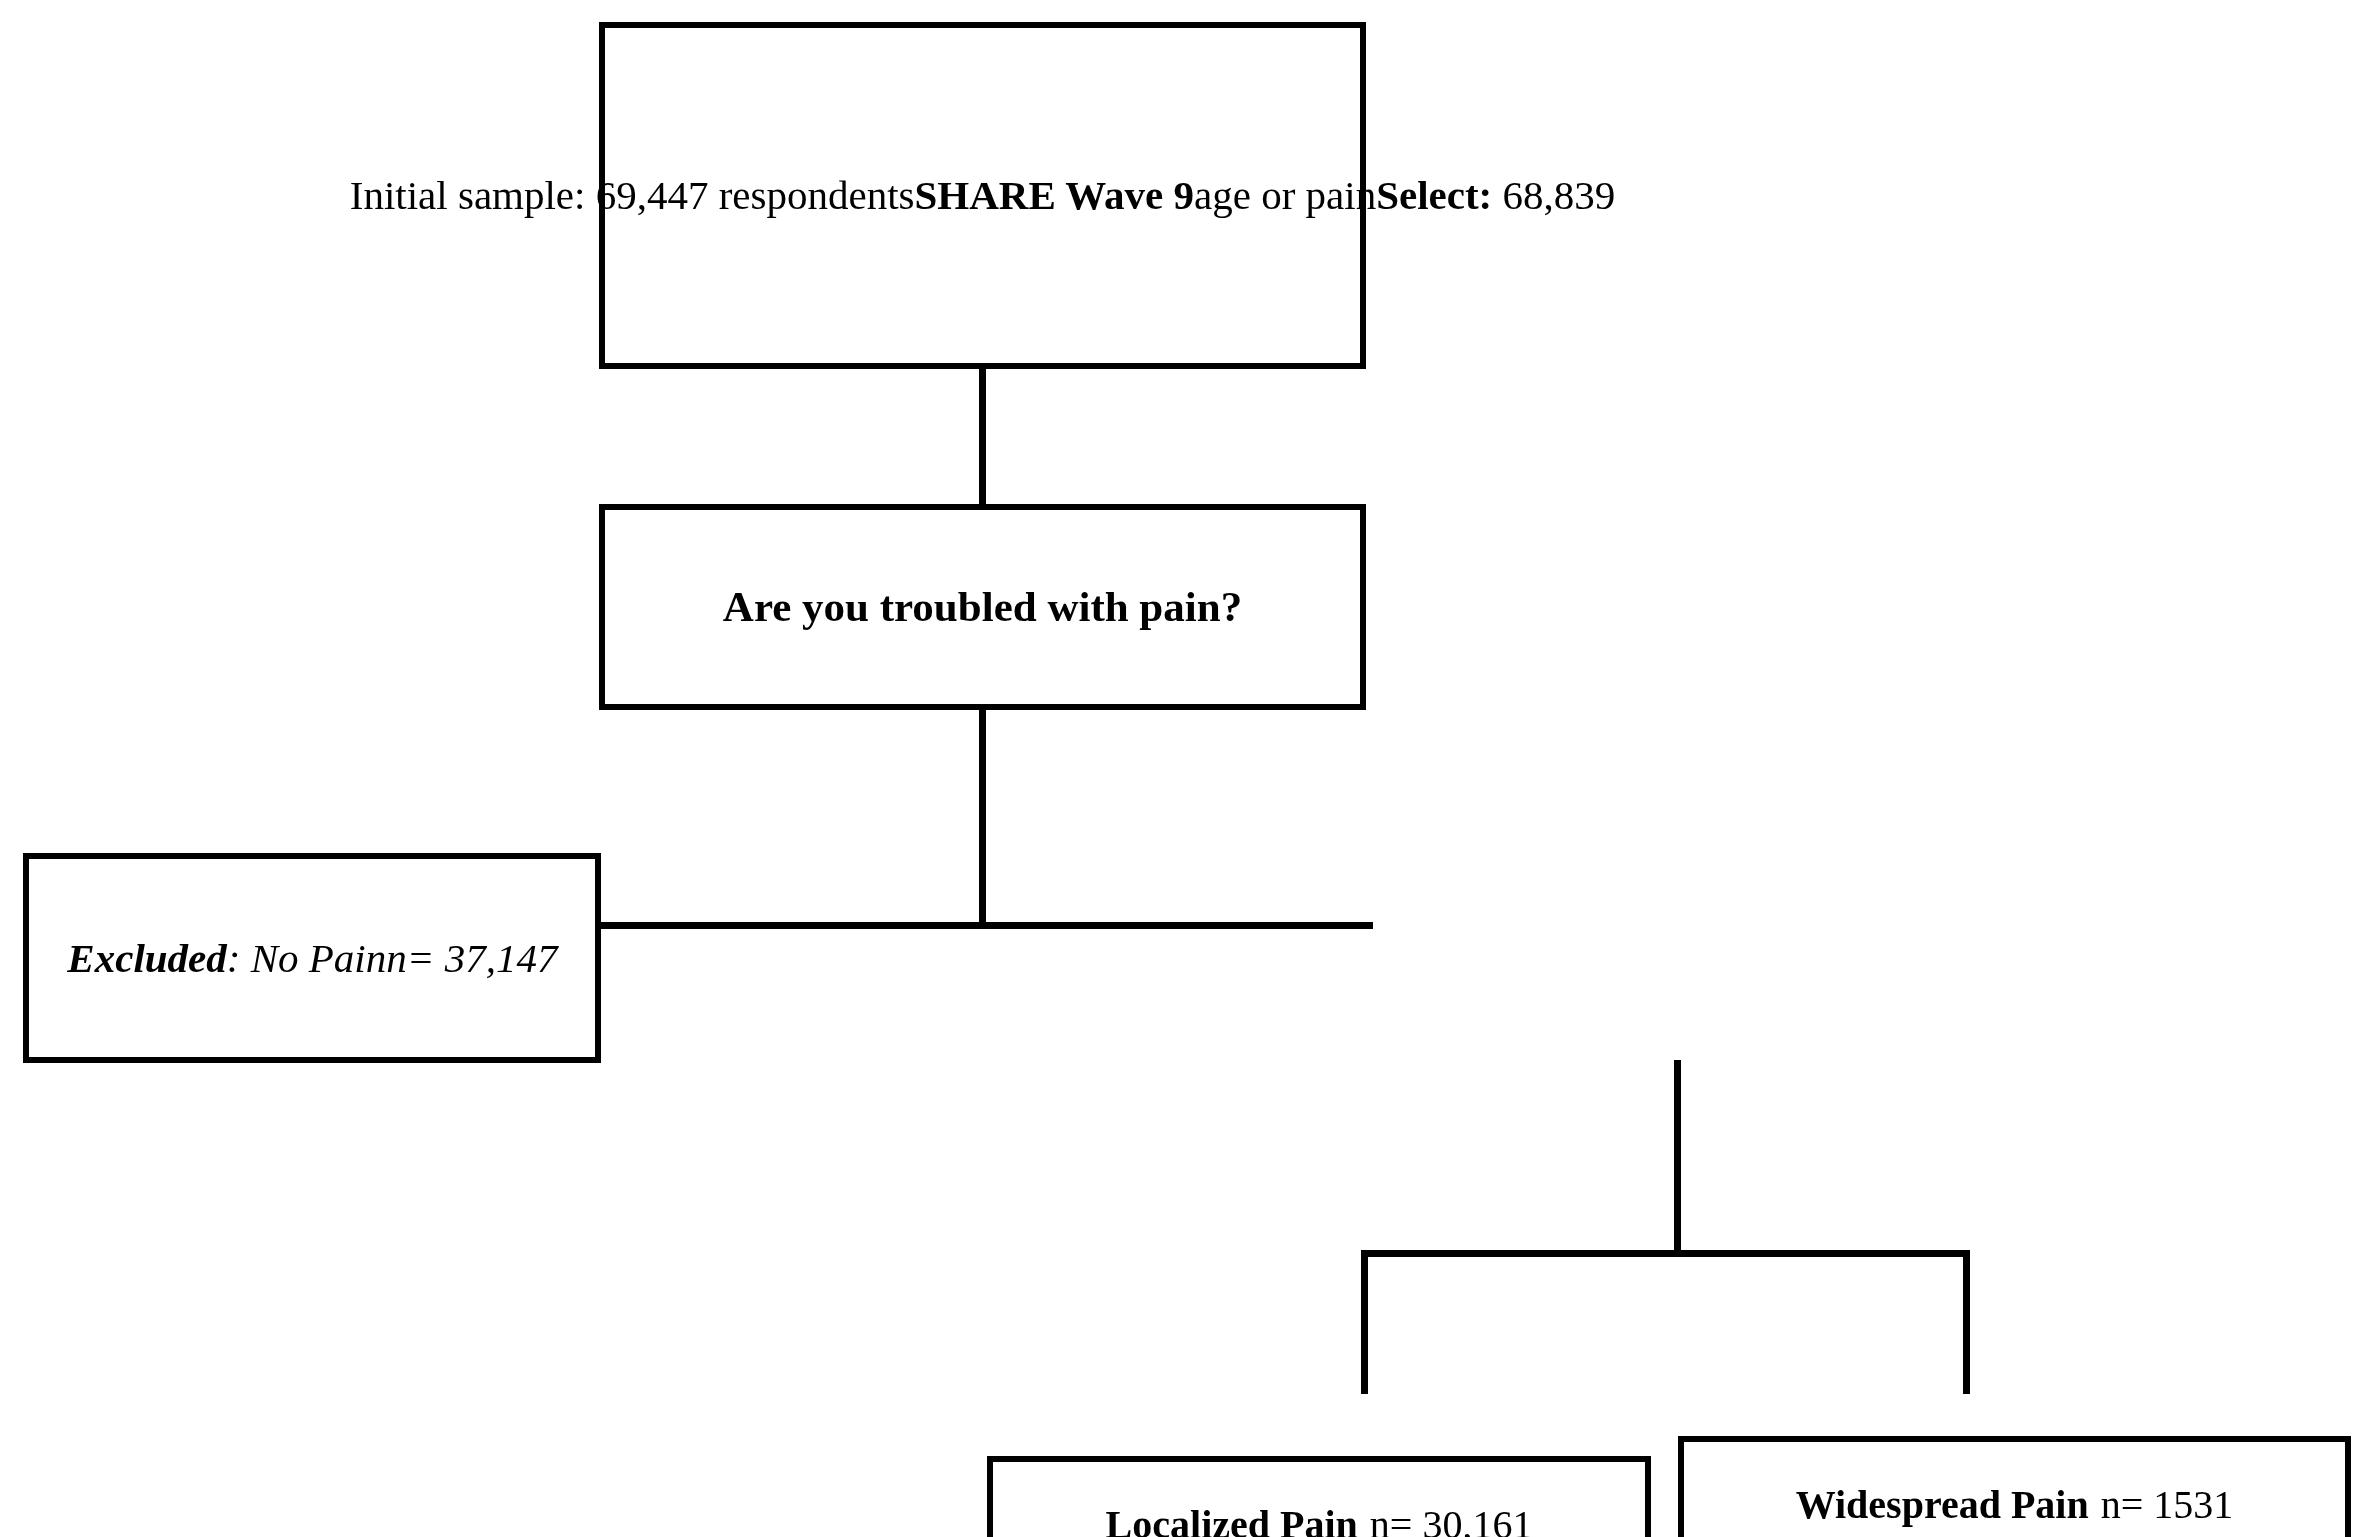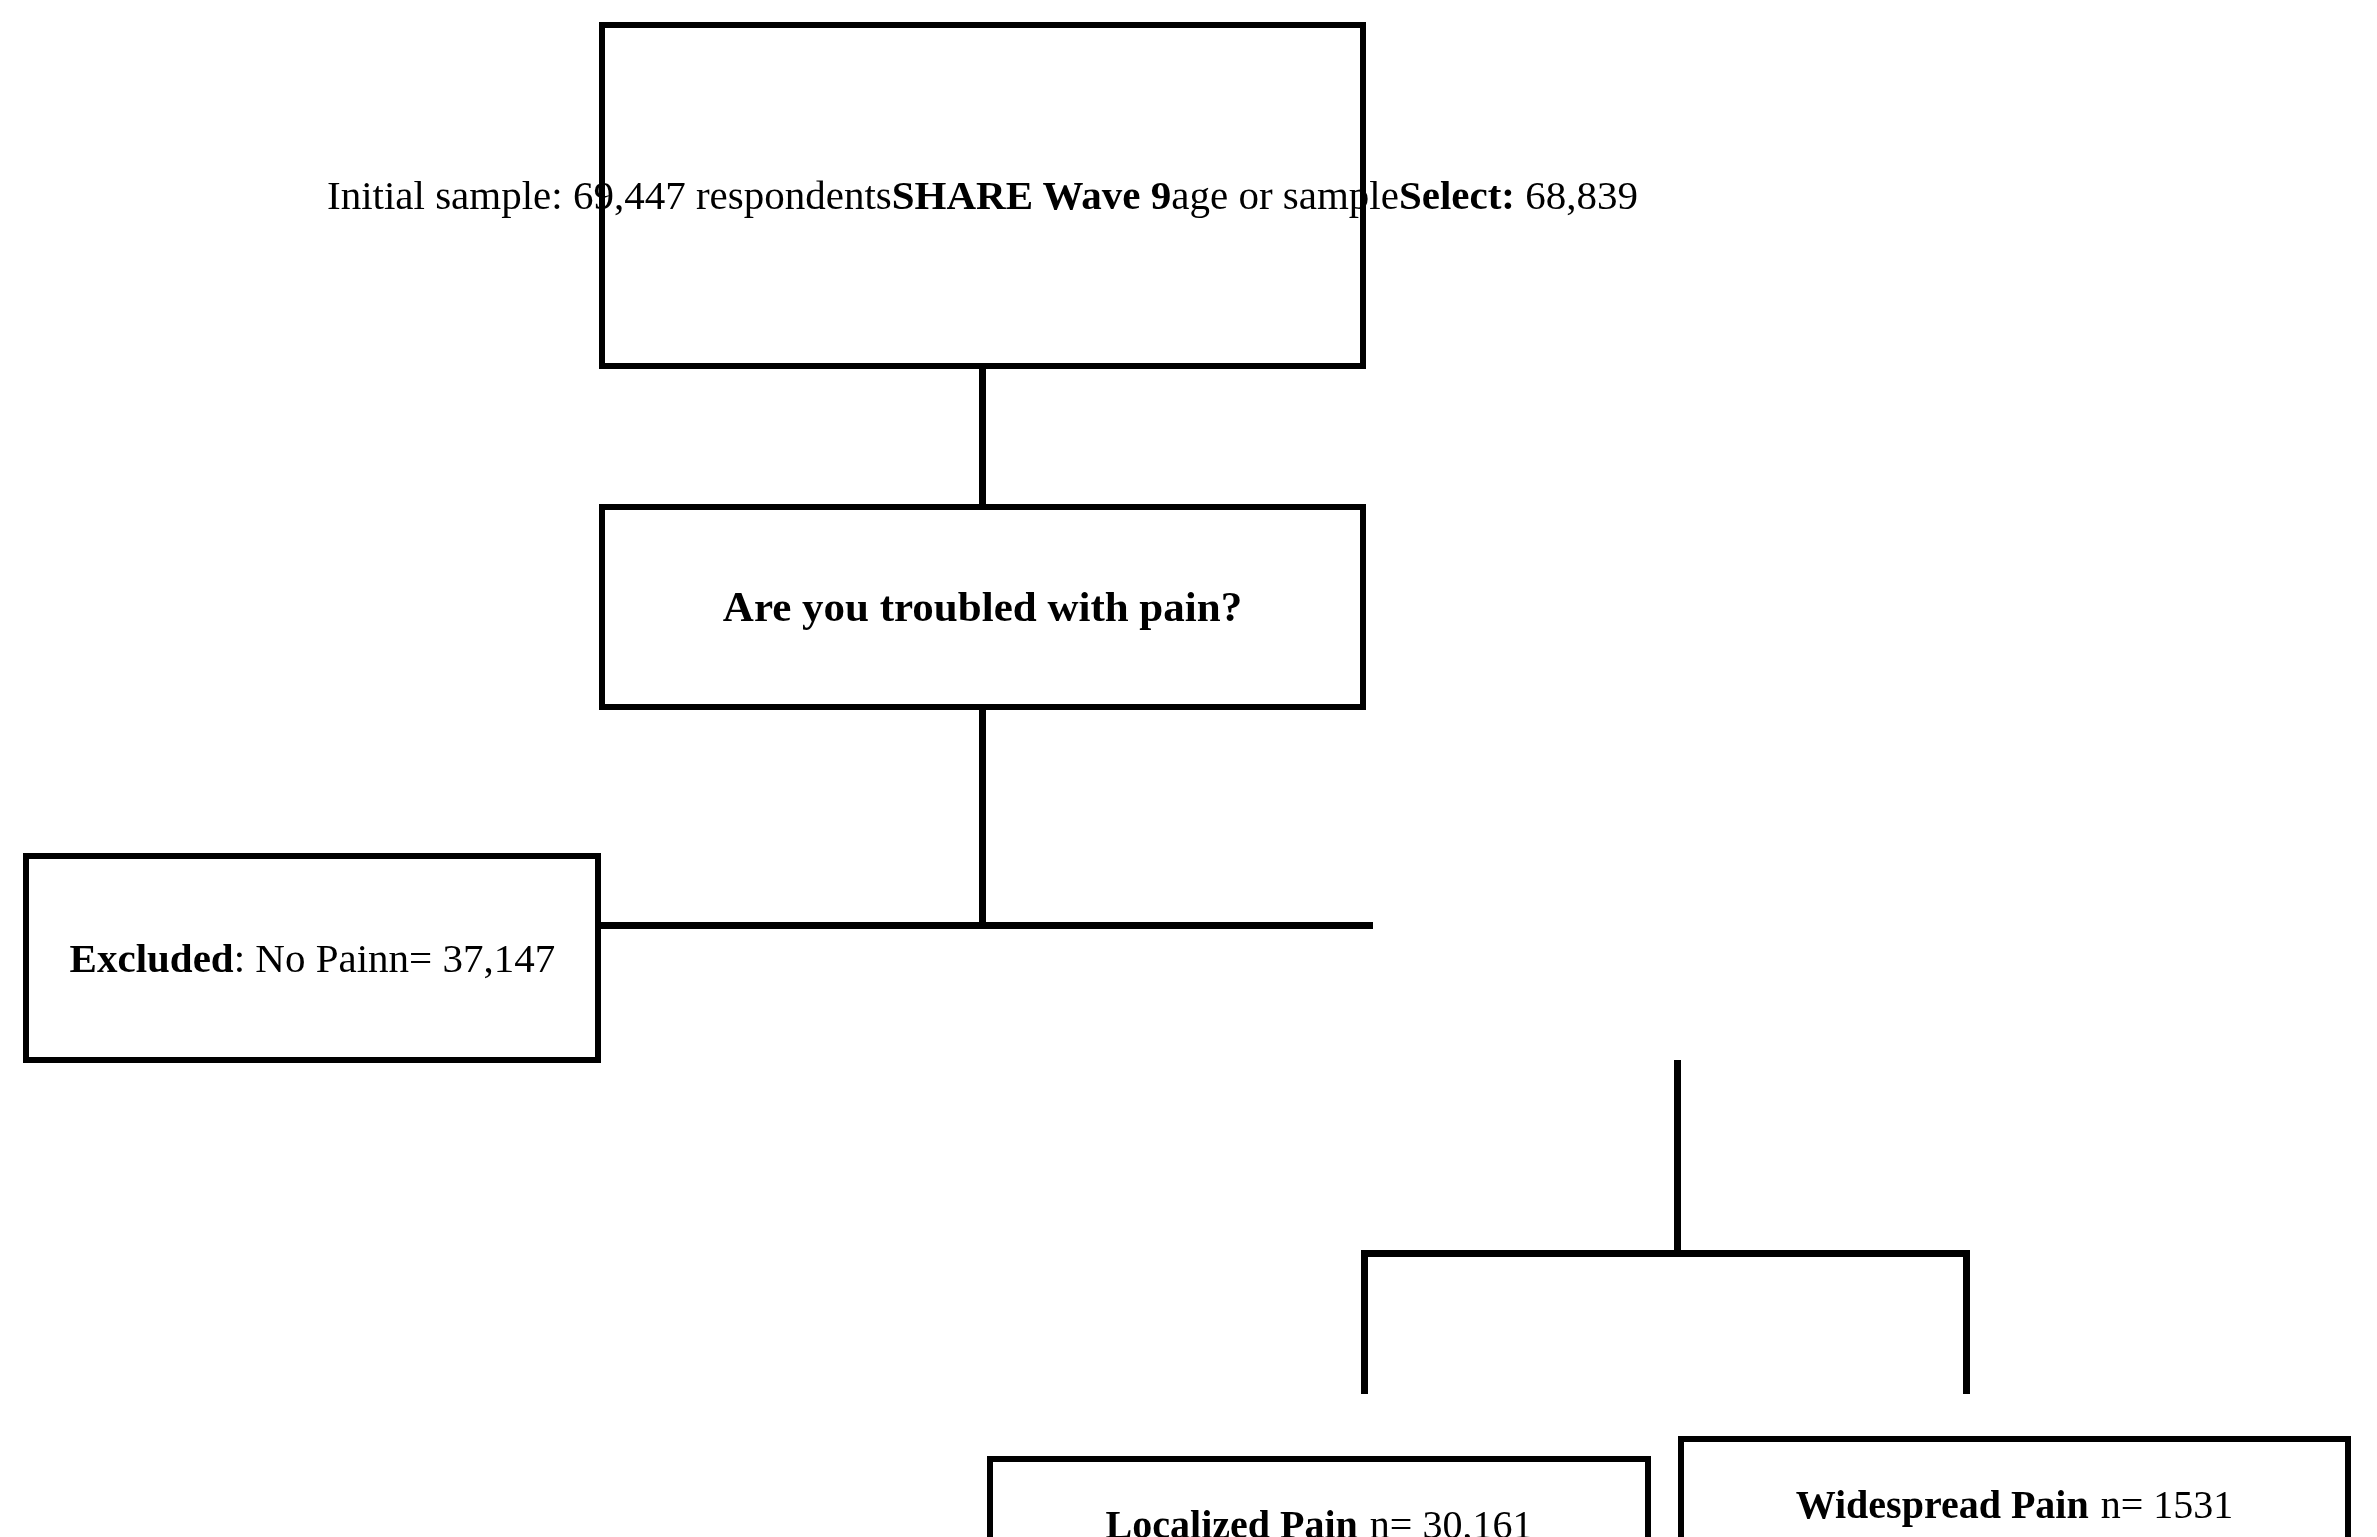--- a/index.html
+++ b/index.html
@@ -58,21 +58,21 @@
     width: 767px; height: 206px;
     font-size: 43px;
     font-weight: bold;
   }
 
   #node-excluded {
     left: 23.4px;   top: 853px;
     width: 578px; height: 210px;
     font-size: 41px;
   }
-  #node-excluded .line { margin: 4px 0; }
+  #node-excluded .line { margin: 4px 0; font-style: italic; }
 
   #node-selected {
     left: 1370px; top: 853px;
     width: 610px; height: 210px;
     font-size: 41px;
   }
   #node-selected .line { margin: 4px 0; }
 
   #node-localized {
     left: 987px; top: 1456px;
@@ -115,21 +115,21 @@
   <div class="conn-v" id="conn-question-to-split"></div>
   <div class="conn-h" id="conn-split-horizontal"></div>
   <div class="conn-v" id="conn-selected-to-bracket"></div>
   <div class="conn-h" id="conn-bracket-horizontal"></div>
   <div class="conn-v" id="conn-bracket-left-leg"></div>
   <div class="conn-v" id="conn-bracket-right-leg"></div>
 
   <div class="node" id="node-initial-sample">
     <span class="line">Initial sample:  69,447 respondents</span>
     <span class="line bold">SHARE Wave 9</span>
-    <span class="line">age or sample</span>
+    <span class="line">age or pain</span>
     <span class="line"><span class="bold">Select:</span><span> 68,839</span></span>
   </div>
 
   <div class="node" id="node-pain-question">
     <span class="line">Are you troubled with pain?</span>
   </div>
 
   <div class="node" id="node-excluded">
     <span class="line"><span class="bold">Excluded</span><span>:  No Pain</span></span>
     <span class="line">n= 37,147</span>

